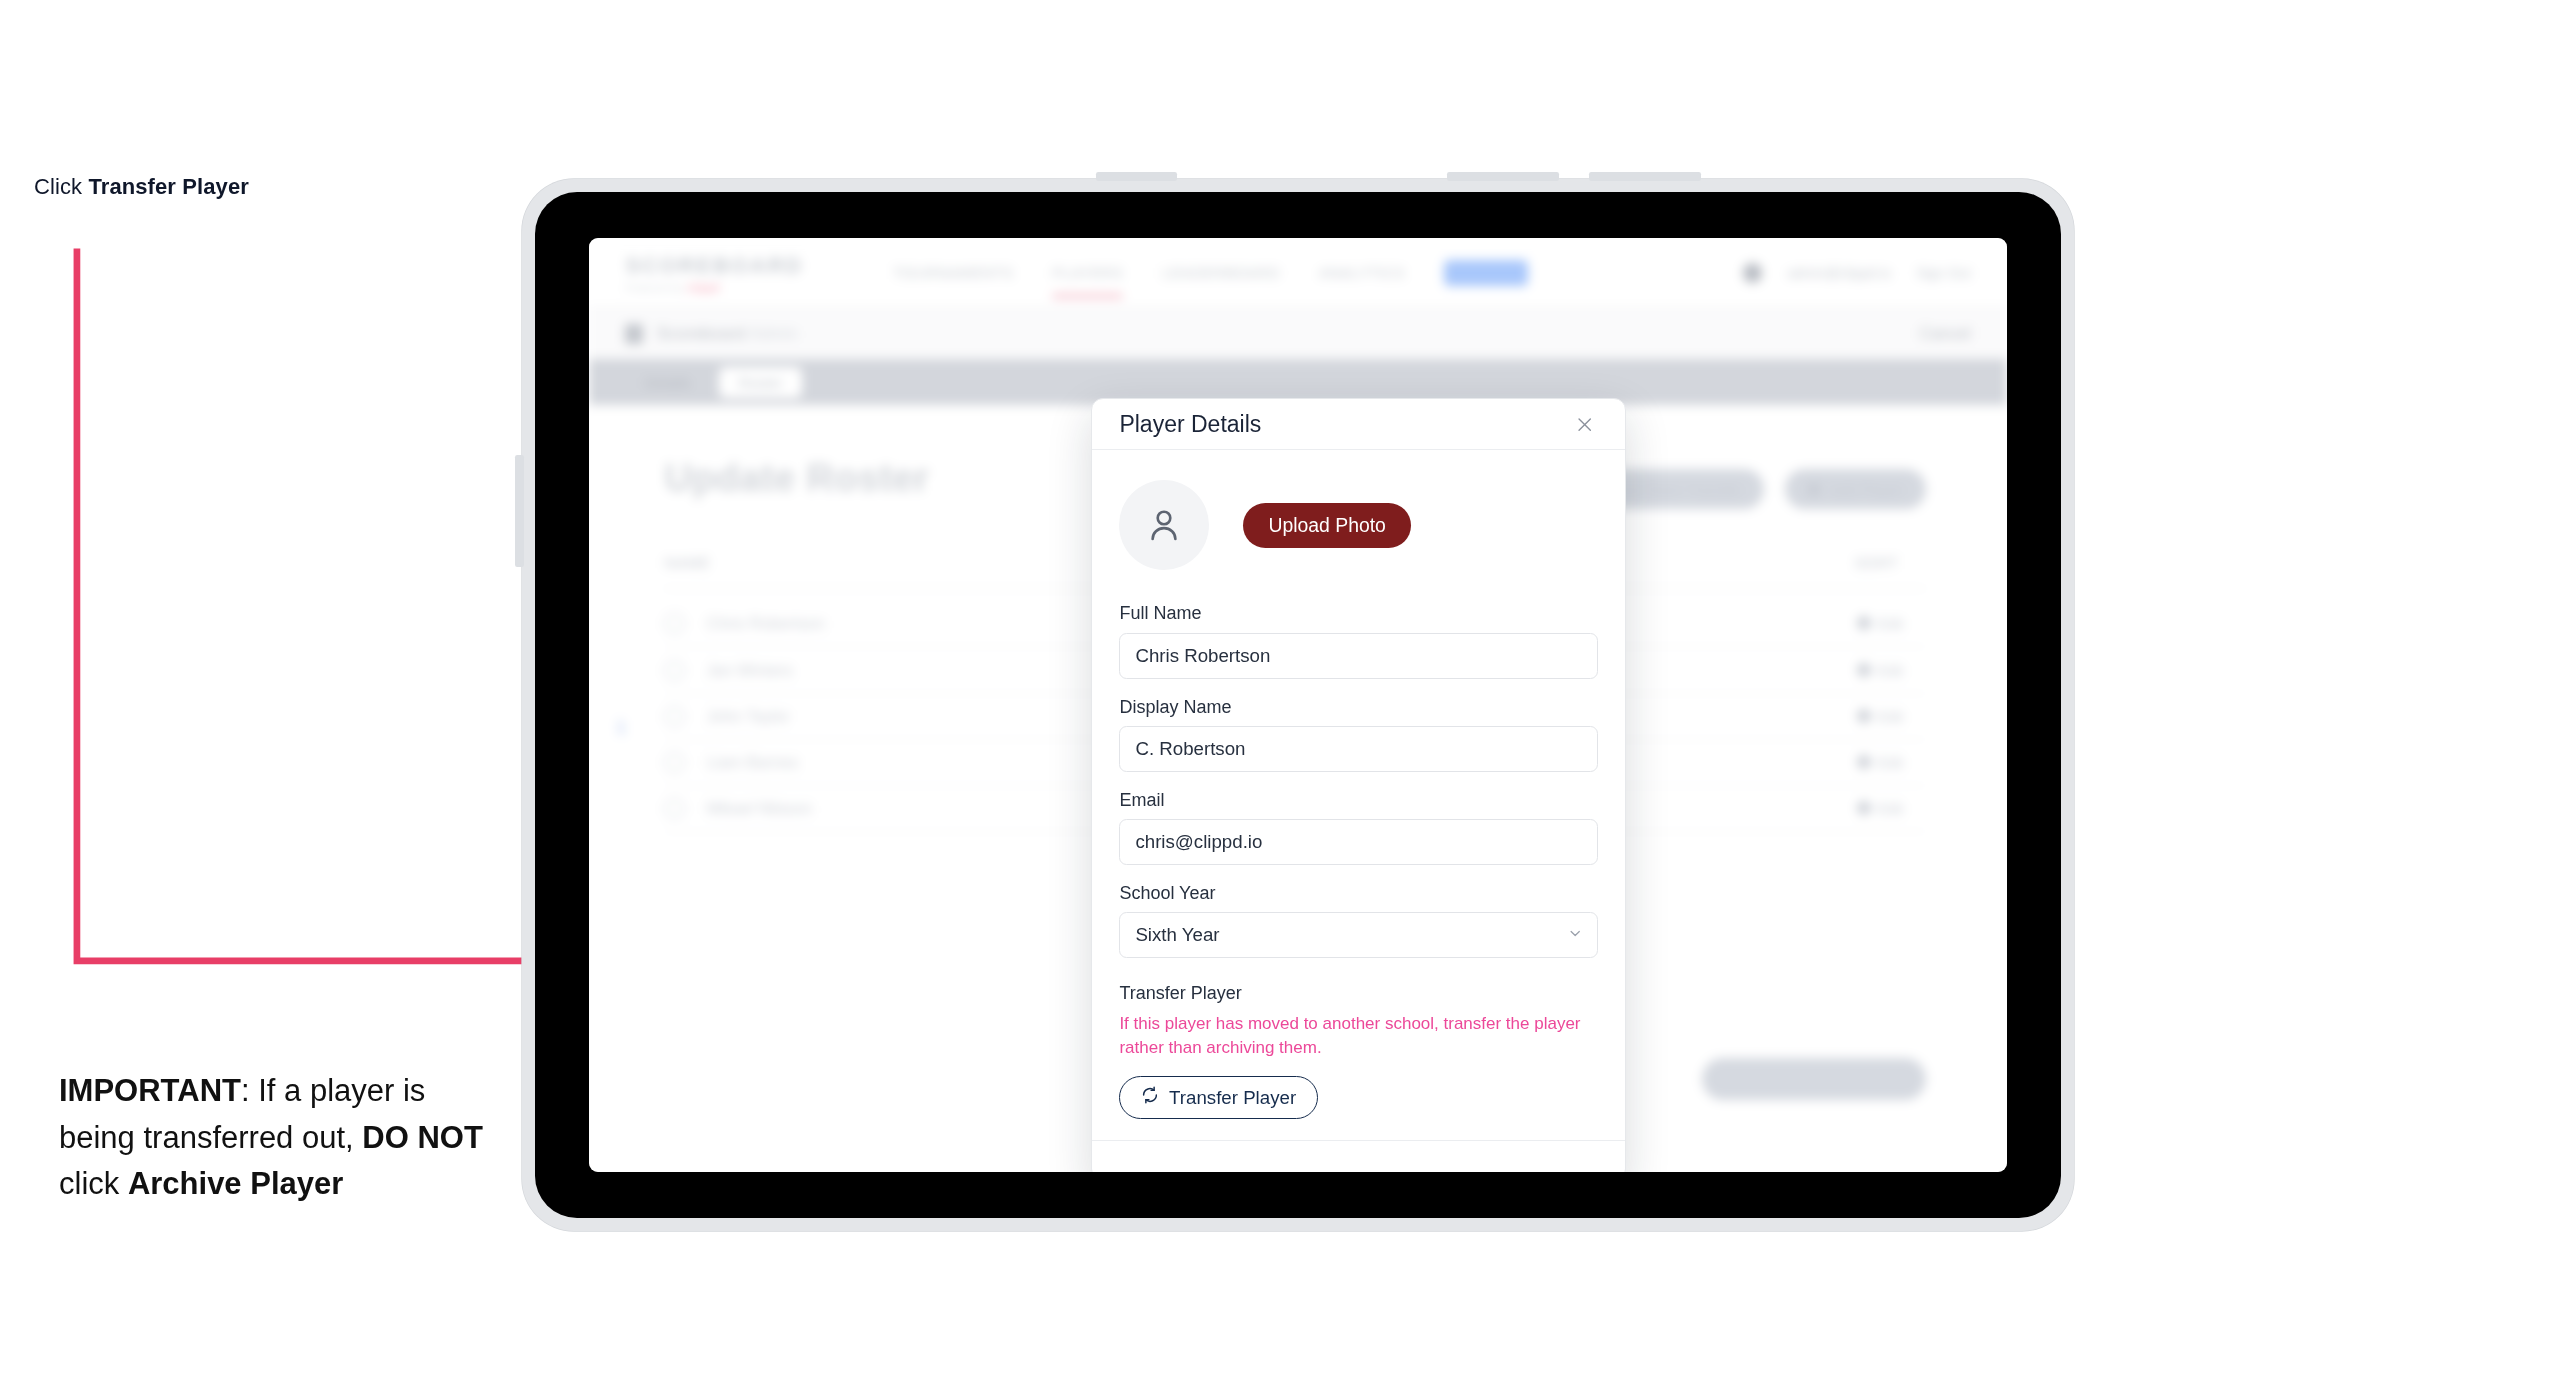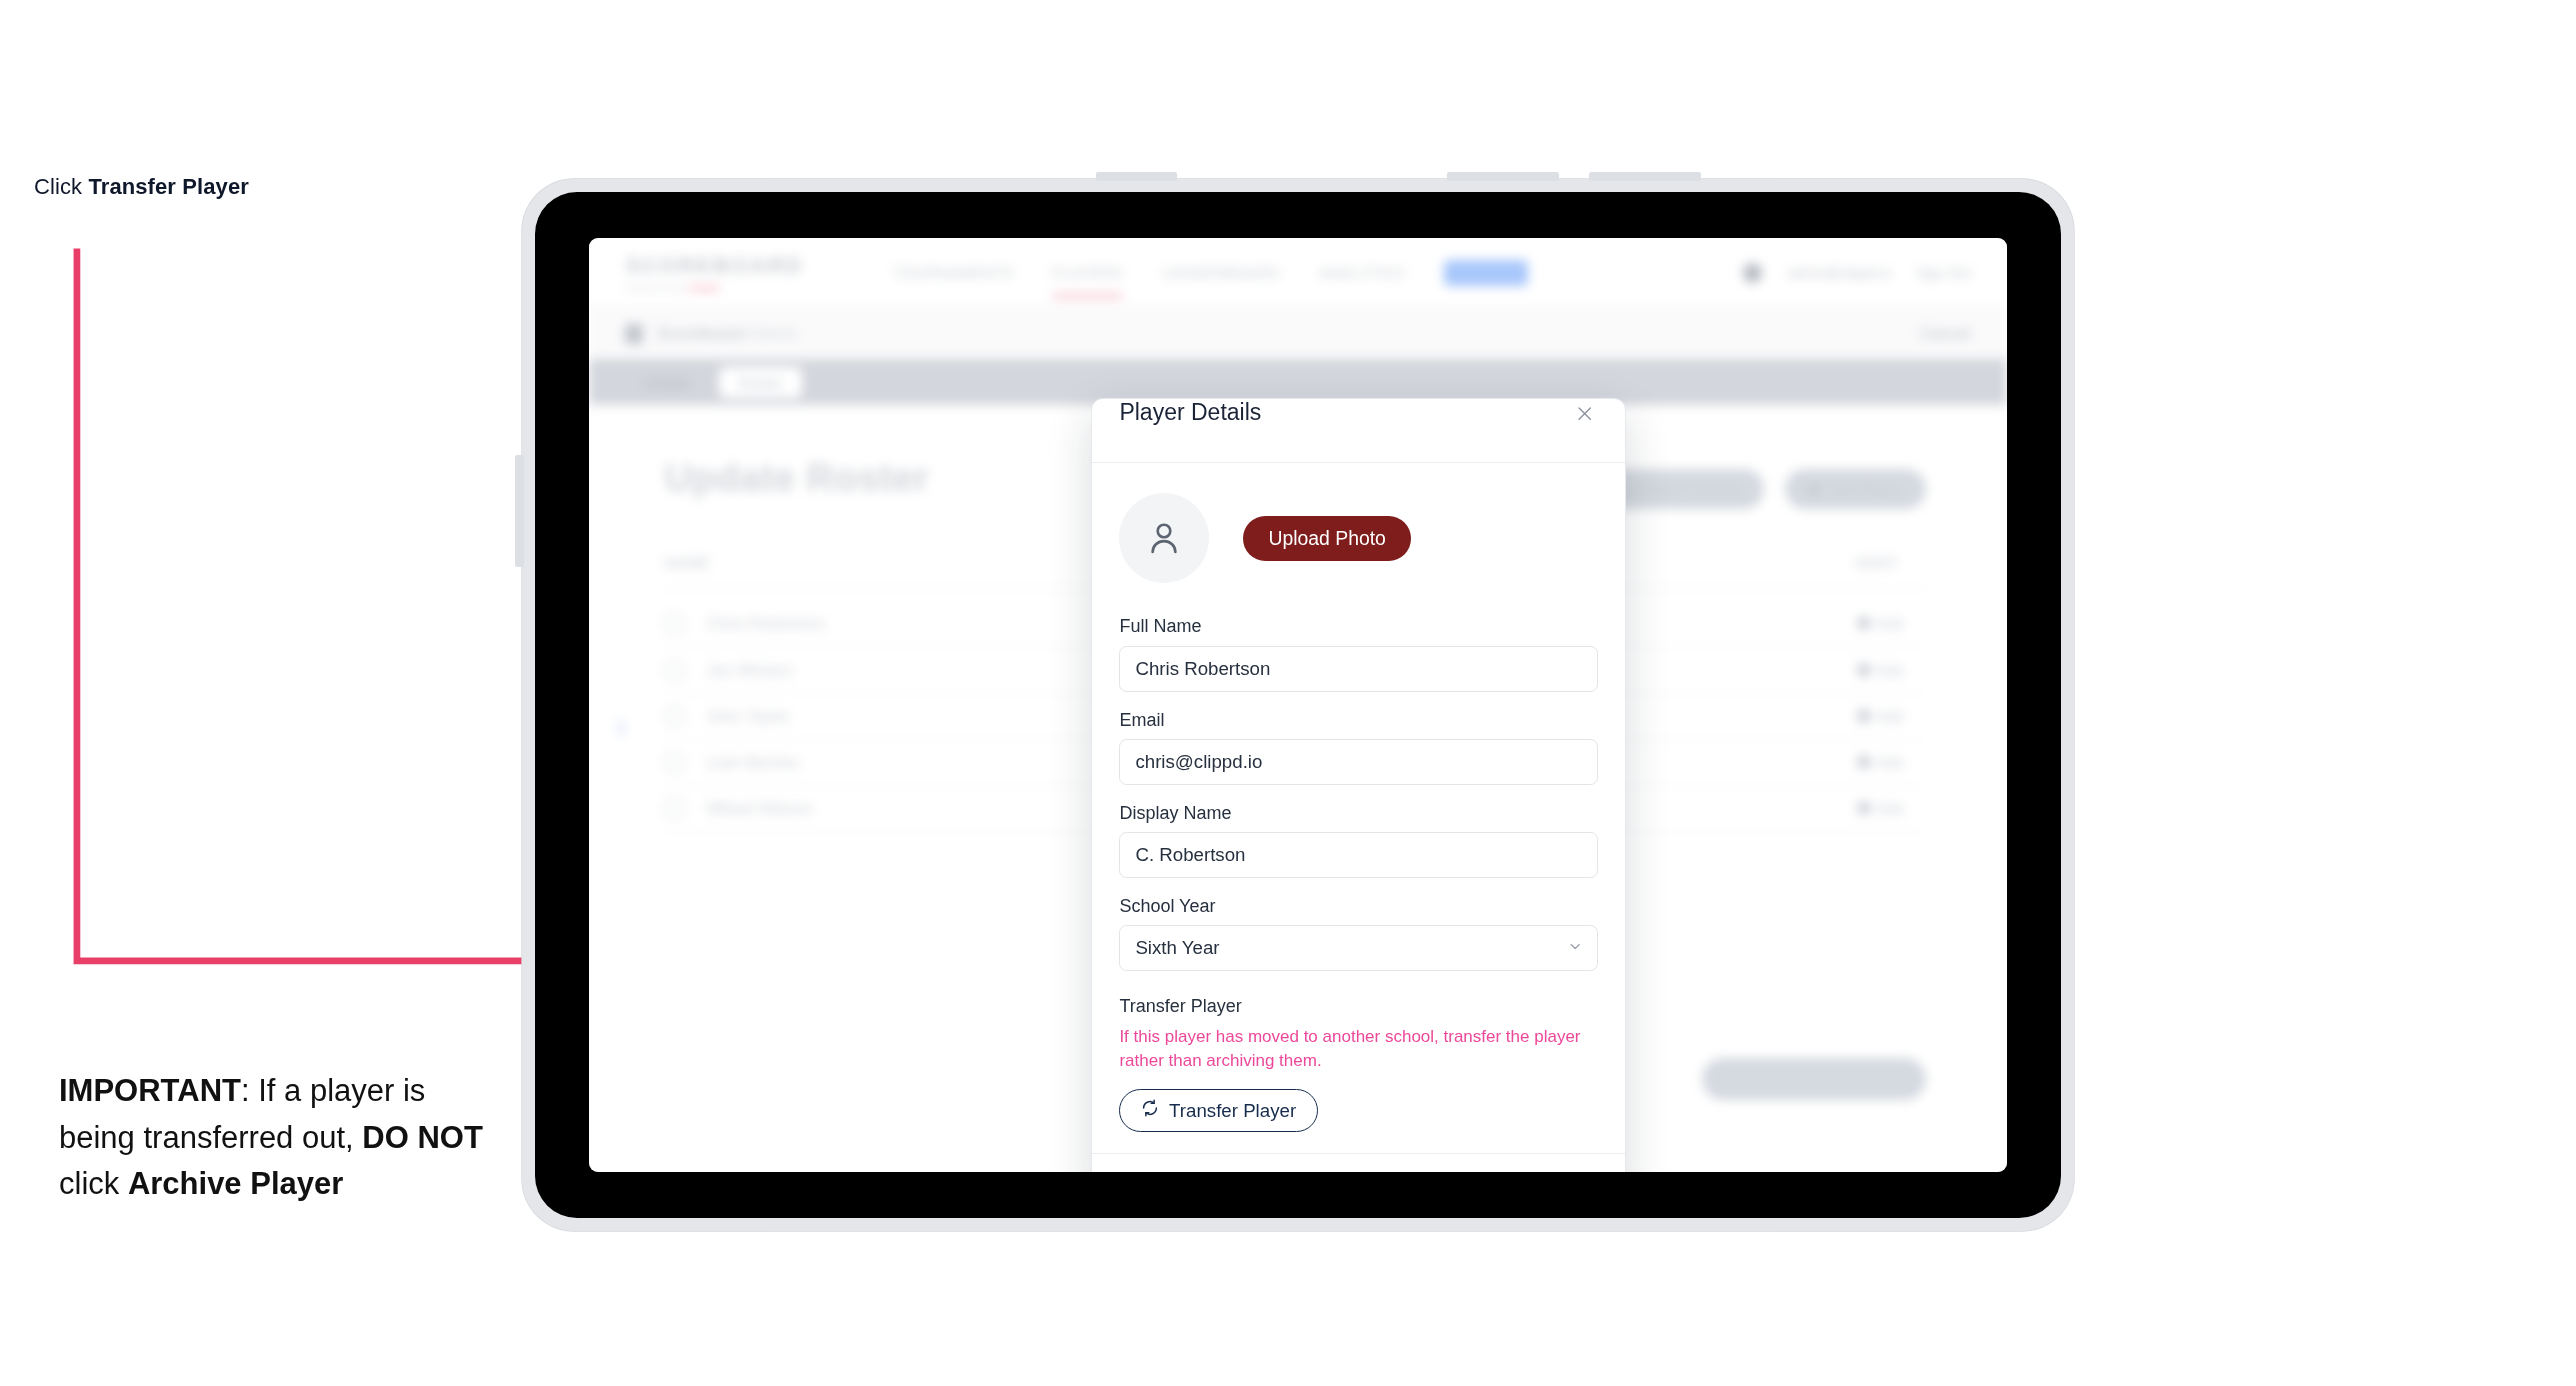--- a/index.html
+++ b/index.html
@@ -281,22 +281,23 @@
     top: 339px;
     width: 533px;
     background: #ffffff;
     border: 0.7px solid #e6e8eb;
     border-radius: 12px;
     box-shadow: 0 16.4px 45px rgba(20,28,45,0.16);
     overflow: hidden;
     z-index: 40;
   }
   .modal-head {
-    height: 64px;
-    display: flex;
+    height: 51px;
+    display: flex;
+    align-items: center;
     padding: 0 27px;
     box-sizing: border-box;
     border-bottom: 0.7px solid #ebedf0;
     gap: 32px;
   }
   .modal-title {
     font-size: 23px;
     color: #1b2437;
     font-weight: 400;
   }
@@ -543,27 +544,27 @@
             </div>
             <button class="upload-btn">Upload Photo</button>
           </div>
 
           <div class="field">
             <div class="field-label">Full Name</div>
             <input class="field-input" type="text" value="Chris Robertson" style="">
           </div>
 
           <div class="field">
+            <div class="field-label">Display Name</div>
+            <input class="field-input" type="text" value="C. Robertson" style="">
+          </div>
+
+          <div class="field">
             <div class="field-label">Email</div>
             <input class="field-input" type="text" value="chris@clippd.io" style="">
-          </div>
-
-          <div class="field">
-            <div class="field-label">Display Name</div>
-            <input class="field-input" type="text" value="C. Robertson" style="">
           </div>
 
           <div class="field">
             <div class="field-label">School Year</div>
             <div class="select-wrap">
               <input class="field-input" type="text" readonly="" value="Sixth Year" style="">
               <span class="chev">
                 <svg width="16.4" height="16.4" viewBox="0 0 24 24" fill="none" stroke="currentColor" stroke-width="1.8" stroke-linecap="round" stroke-linejoin="round">
                     <polyline points="6 9 12 15 18 9"></polyline>
                   </svg>

